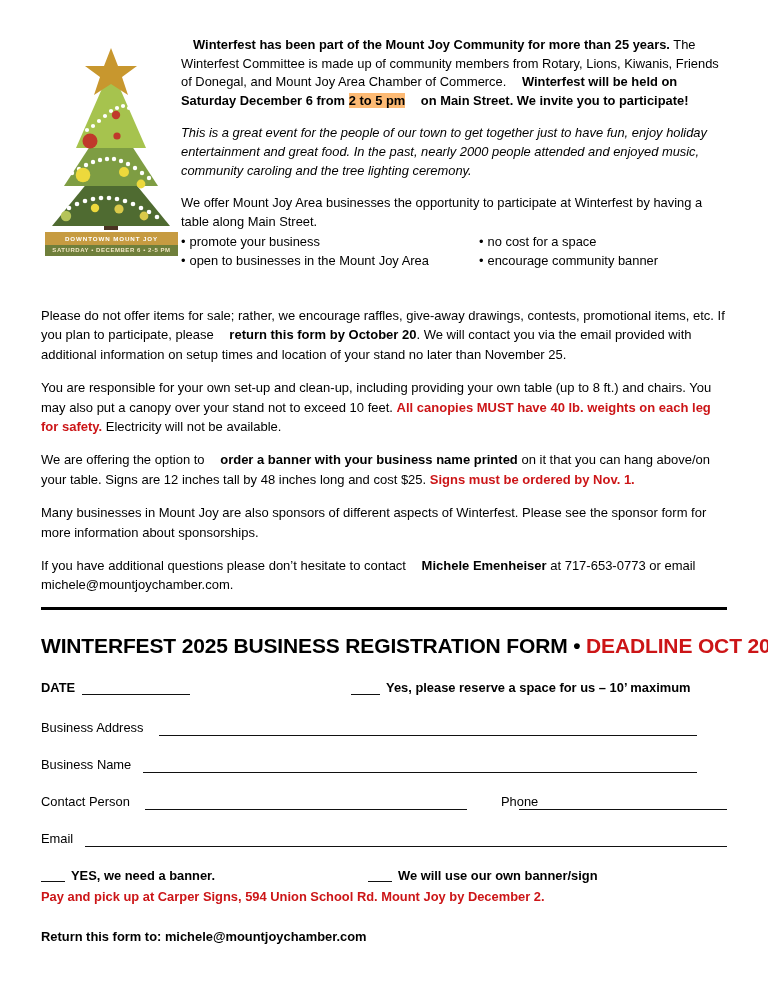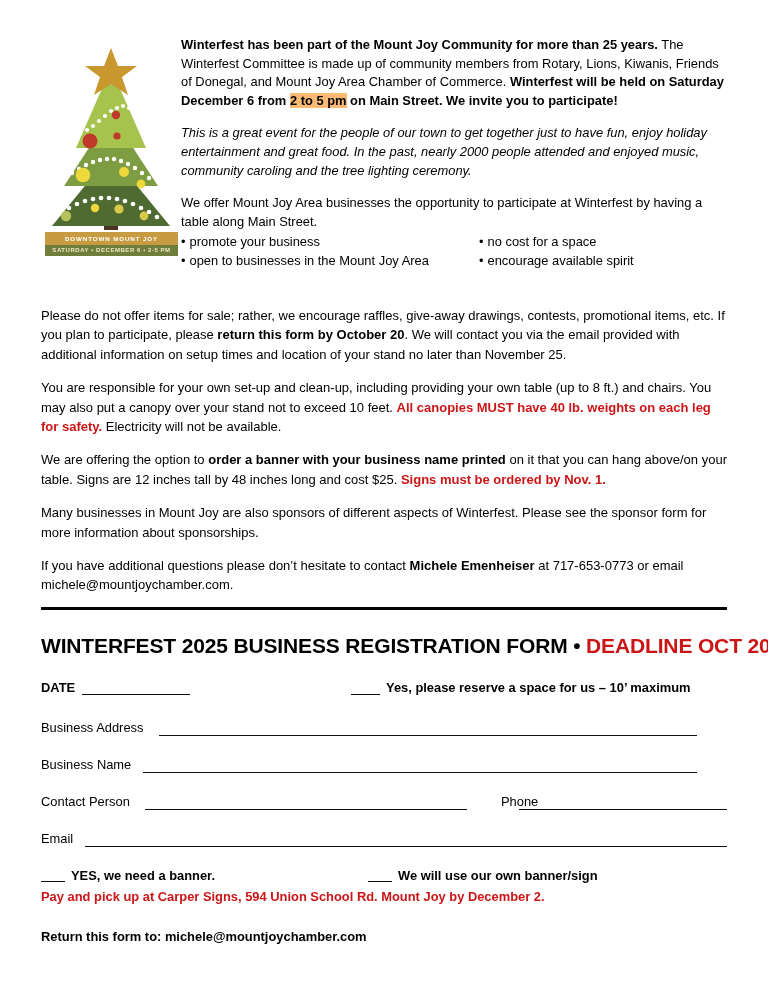--- a/index.html
+++ b/index.html
@@ -112,21 +112,21 @@
     margin: 0 0 14px 0;
     font-size: 12.9px;
     line-height: 18.6px;
   }
   .intro-col p.italic {
     font-style: italic;
   }
   .intro-col p.tight {
     margin-bottom: 2px;
   }
-  b { font-weight: bold; }
+  b { font-weight: bold; margin-left: 12px; }
   .hl {
     background: #fdba74;
     font-weight: bold;
   }
 
   
   .bullets {
     position: relative;
     width: 547px;
     font-size: 12.9px;
@@ -348,21 +348,21 @@
 
       <p class="tight">We offer Mount Joy Area businesses the opportunity to participate at Winterfest by having a table along Main Street.</p>
 
       <div class="bullets">
         <div class="bullet-row">
           <div class="bullet-col-a bullet"><span class="dot">•</span><span>promote your business</span></div>
           <div class="bullet-col-b bullet"><span class="dot">•</span><span>no cost for a space</span></div>
         </div>
         <div class="bullet-row">
           <div class="bullet-col-a bullet"><span class="dot">•</span><span>open to businesses in the Mount Joy Area</span></div>
-          <div class="bullet-col-b bullet"><span class="dot">•</span><span>encourage available spirit</span></div>
+          <div class="bullet-col-b bullet"><span class="dot">•</span><span>encourage community banner</span></div>
         </div>
       </div>
     </div>
   </div>
 
   <div class="body-block">
     <p><span>Please do not offer items for sale; rather, we encourage raffles, give-away drawings, contests, promotional items, etc. If you plan to participate, please </span><b>return this form by October 20</b><span>. We will contact you via the email provided with additional information on setup times and location of your stand no later than November 25.</span></p>
 
     <p><span>You are responsible for your own set-up and clean-up, including providing your own table (up to 8 ft.) and chairs. You may also put a canopy over your stand not to exceed 10 feet. </span><span class="red">All canopies MUST have 40 lb. weights on each leg for safety.</span><span>  Electricity will not be available.</span></p>
 

